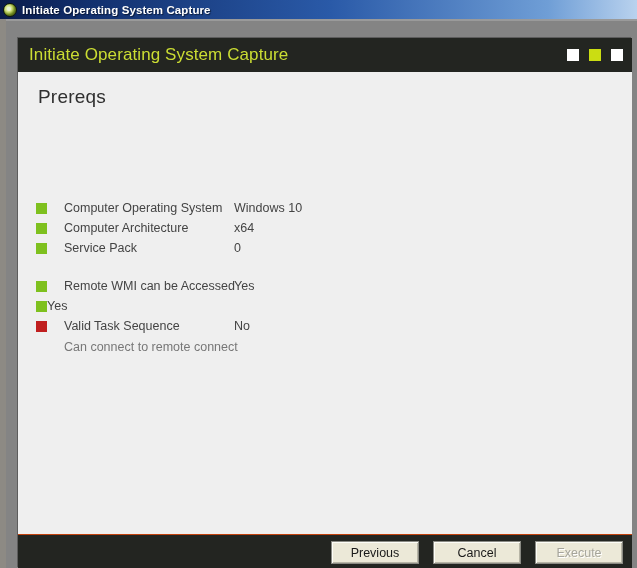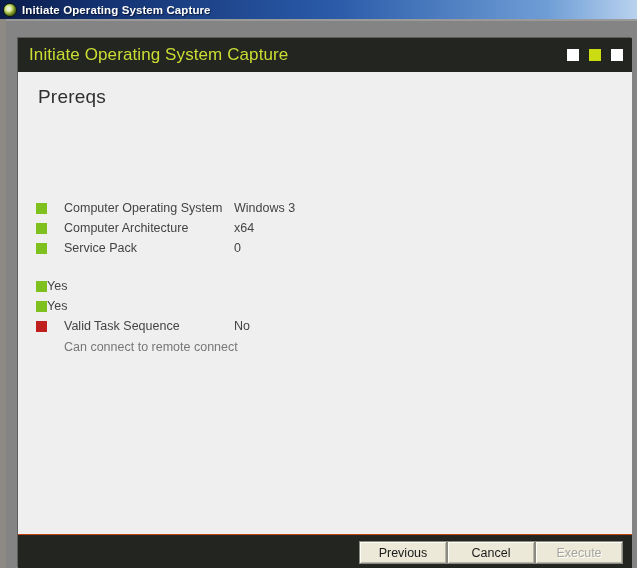--- a/index.html
+++ b/index.html
@@ -199,21 +199,21 @@
     top: 497px;
     width: 614px;
     height: 33px;
     background: #232521;
   }
   #footer-buttons {
     position: absolute;
     right: 9px;
     top: 6px;
     display: flex;
-    gap: 0;
+    gap: 14px;
   }
   .dlg-button {
     width: 88px;
     height: 23px;
     background: #ece9d8;
     border: 1px solid #8a8a83;
     box-shadow: inset 1px 1px 0 #fdfdf7, inset -1px -1px 0 #b7b5a6;
     font-family: "Liberation Sans", sans-serif;
     font-size: 12.5px;
     color: #1a1a1a;
@@ -257,37 +257,38 @@
 
     <div id="dialog-body">
       <div id="page-title">Prereqs</div>
 
       <div id="prereq-list">
 
         <div class="prereq-group">
           <div class="prereq-row">
             <span class="status-box status-ok"></span>
             <span class="p-label">Computer Operating System</span>
-            <span class="p-value">Windows 3</span>
+            <span class="p-value">Windows 10</span>
           </div>
           <div class="prereq-row">
             <span class="status-box status-ok"></span>
             <span class="p-label">Computer Architecture</span>
             <span class="p-value">x64</span>
           </div>
           <div class="prereq-row">
             <span class="status-box status-ok"></span>
             <span class="p-label">Service Pack</span>
             <span class="p-value">0</span>
           </div>
         </div>
 
         <div class="prereq-group">
           <div class="prereq-row">
             <span class="status-box status-ok"></span>
+            <span class="p-label">Remote WMI can be Accessed</span>
             <span class="p-value">Yes</span>
           </div>
           <div class="prereq-row">
             <span class="status-box status-ok"></span>
             <span class="p-value">Yes</span>
           </div>
           <div class="prereq-row">
             <span class="status-box status-fail"></span>
             <span class="p-label">Valid Task Sequence</span>
             <span class="p-value">No</span>

